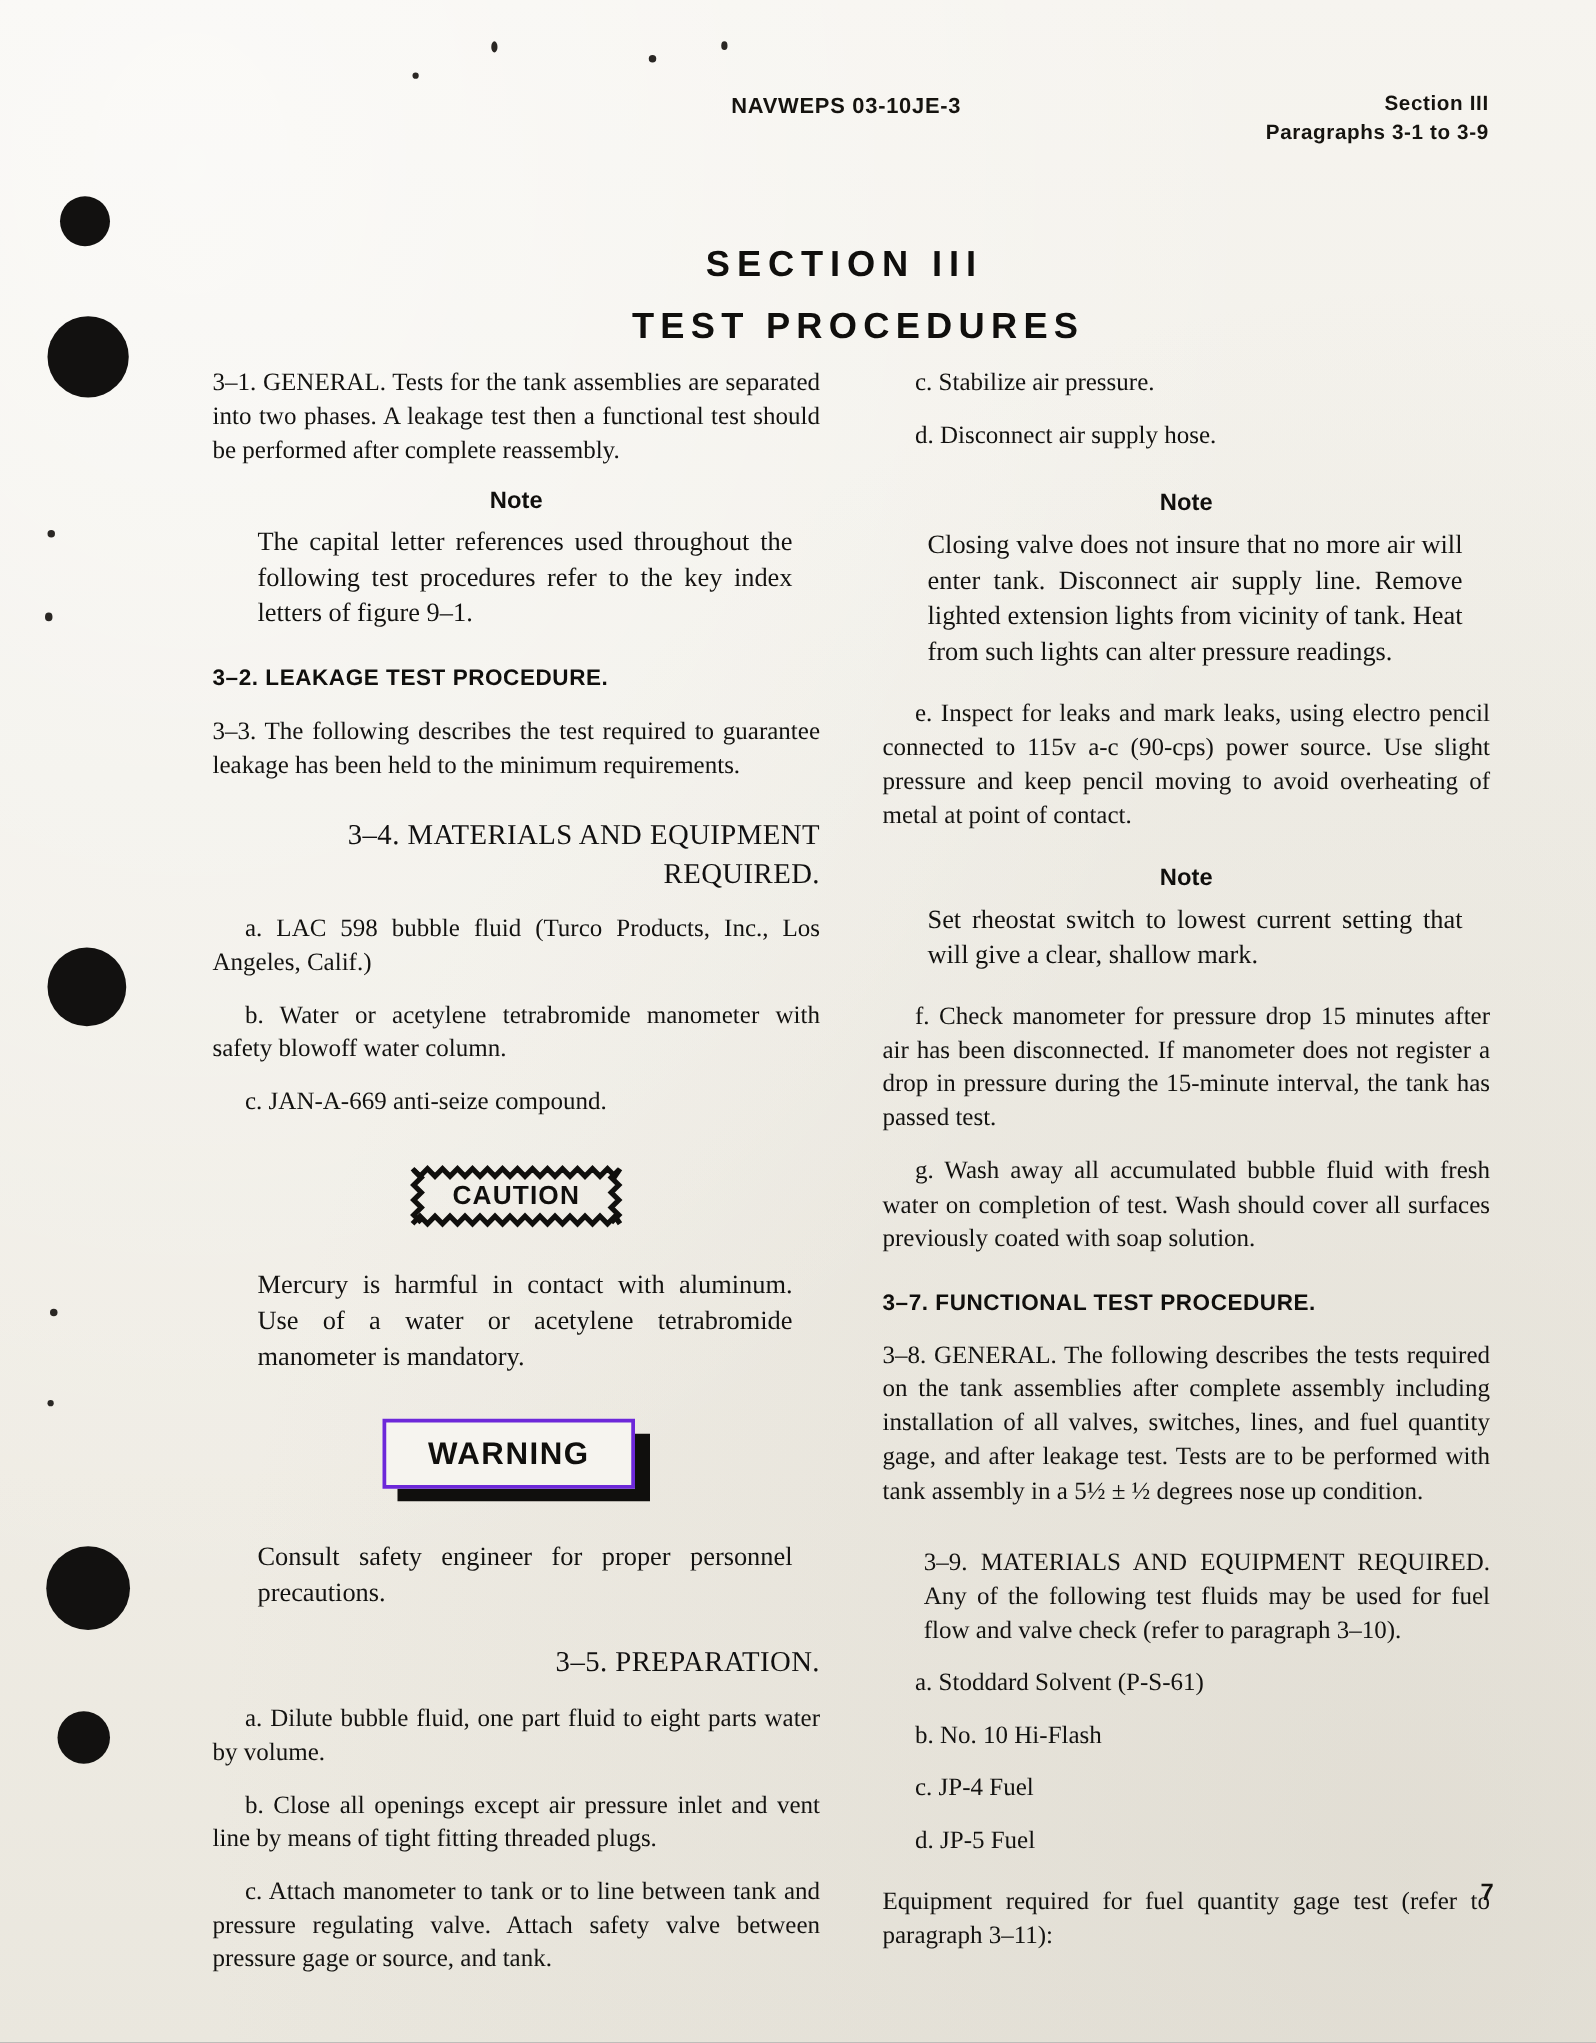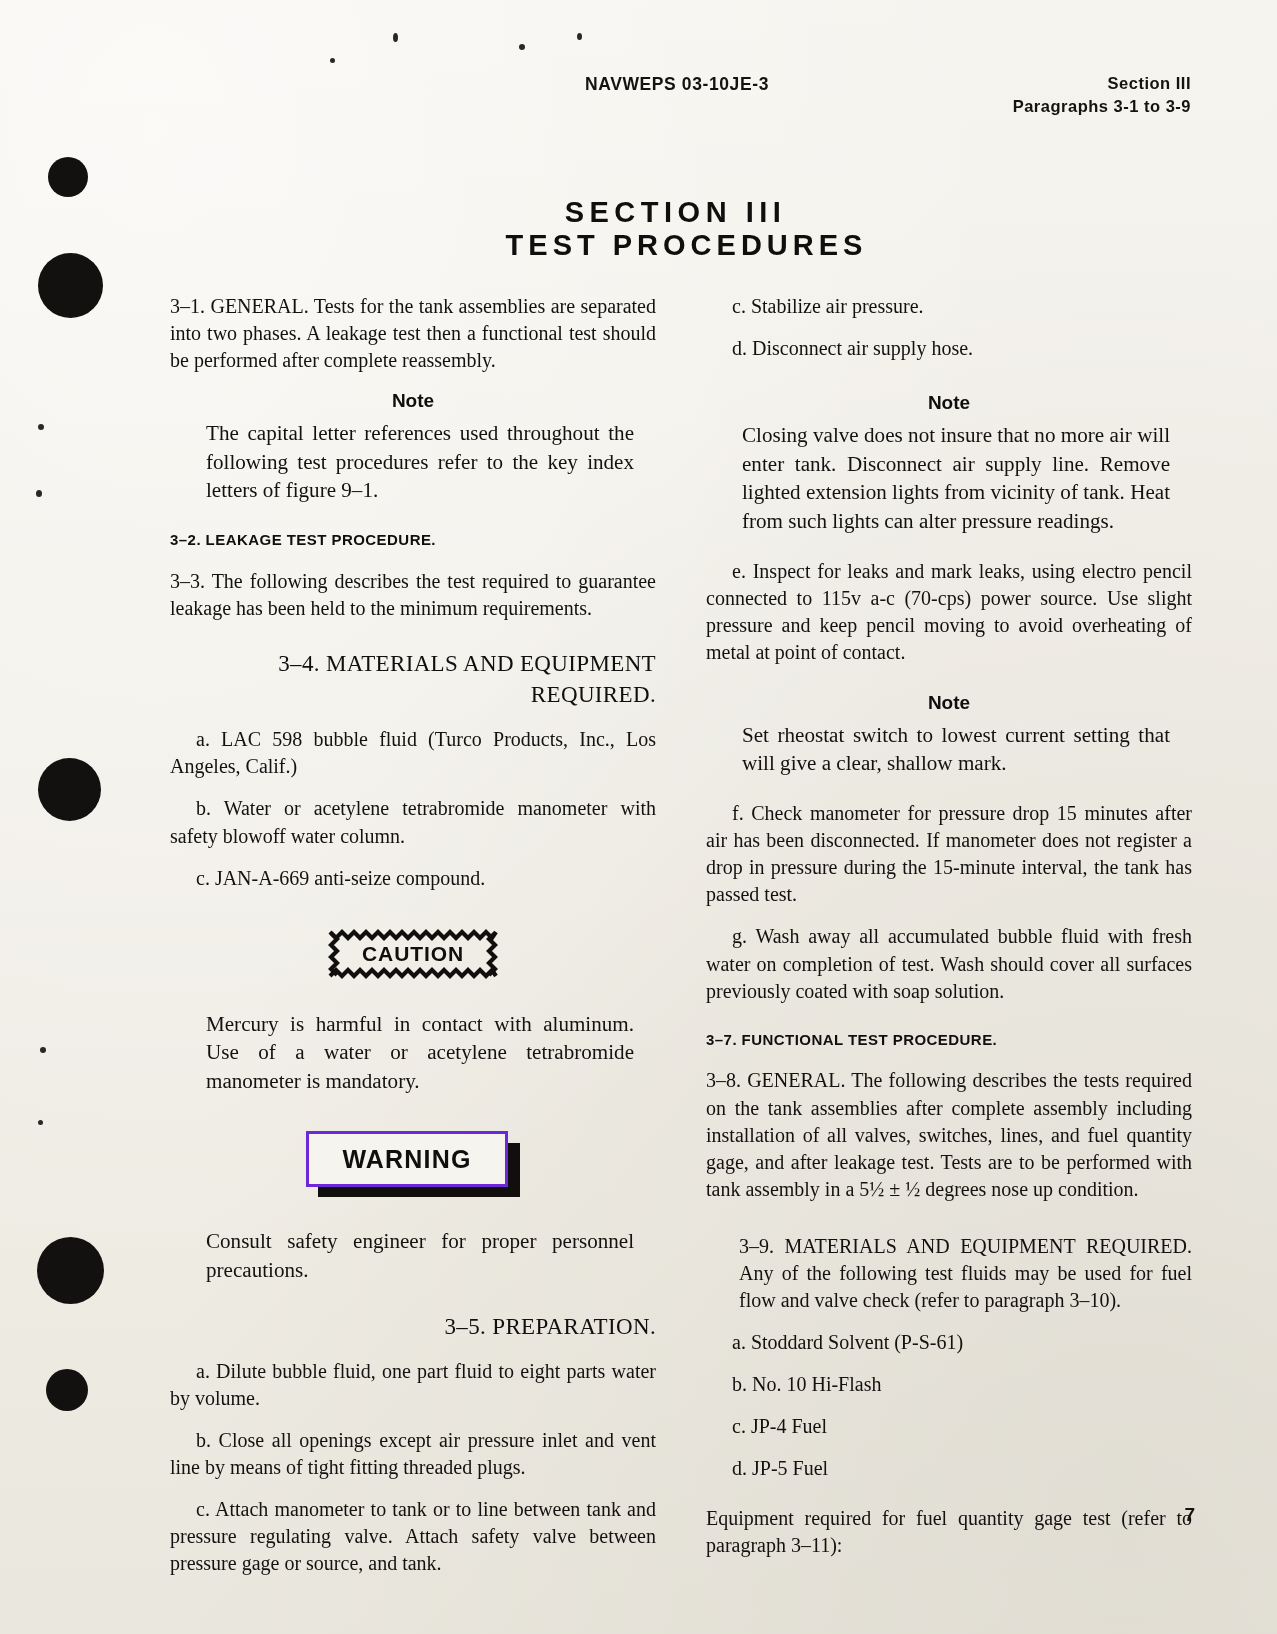--- a/index.html
+++ b/index.html
@@ -90,20 +90,21 @@
     color: #100f0d;
   }
   .title-main {
     font-size: 29px;
     letter-spacing: 5.5px;
     padding-left: 74px;
   }
   .title-sub {
     font-size: 29px;
     letter-spacing: 5px;
+    margin-top: 16px;
     padding-left: 96px;
   }
 
   
   .columns {
     position: absolute;
     top: 293px;
     left: 170px;
     width: 1022px;
   }
@@ -123,21 +124,21 @@
     color: #131210;
   }
   p.indent { text-indent: 26px; }
   p.gap-top { margin-top: 22px; }
   p.gap-big { margin-top: 30px; margin-left: 33px; }
 
   
   p.head-sans {
     font-family: "Liberation Sans", "DejaVu Sans", sans-serif;
     font-weight: bold;
-    font-size: 15px;
+    font-size: 18px;
     letter-spacing: 0.45px;
     margin: 26px 0 18px 0;
     line-height: 1.25;
     text-align: left;
     color: #100f0d;
   }
   
   p.head-serif {
     font-size: 23px;
     line-height: 1.355;
@@ -330,21 +331,21 @@
     </div>
 
     <div class="col right">
 
       <p class="body indent">c. Stabilize air pressure.</p>
       <p class="body indent">d. Disconnect air supply hose.</p>
 
       <div class="note-label" style="margin-top:30px;">Note</div>
       <p class="note-body">Closing valve does not insure that no more air will enter tank. Disconnect air supply line. Remove lighted extension lights from vicinity of tank. Heat from such lights can alter pressure readings.</p>
 
-      <p class="body indent gap-top">e. Inspect for leaks and mark leaks, using electro pencil connected to 115v a-c (70-cps) power source. Use slight pressure and keep pencil moving to avoid overheating of metal at point of contact.</p>
+      <p class="body indent gap-top">e. Inspect for leaks and mark leaks, using electro pencil connected to 115v a-c (90-cps) power source. Use slight pressure and keep pencil moving to avoid overheating of metal at point of contact.</p>
 
       <div class="note-label" style="margin-top:26px;">Note</div>
       <p class="note-body">Set rheostat switch to lowest current setting that will give a clear, shallow mark.</p>
 
       <p class="body indent gap-top">f. Check manometer for pressure drop 15 minutes after air has been disconnected. If manometer does not register a drop in pressure during the 15-minute interval, the tank has passed test.</p>
       <p class="body indent">g. Wash away all accumulated bubble fluid with fresh water on completion of test. Wash should cover all surfaces previously coated with soap solution.</p>
 
       <p class="head-sans">3–7. FUNCTIONAL TEST PROCEDURE.</p>
 
       <p class="body">3–8. GENERAL. The following describes the tests required on the tank assemblies after complete assembly including installation of all valves, switches, lines, and fuel quantity gage, and after leakage test. Tests are to be performed with tank assembly in a 5½ ± ½ degrees nose up condition.</p>

